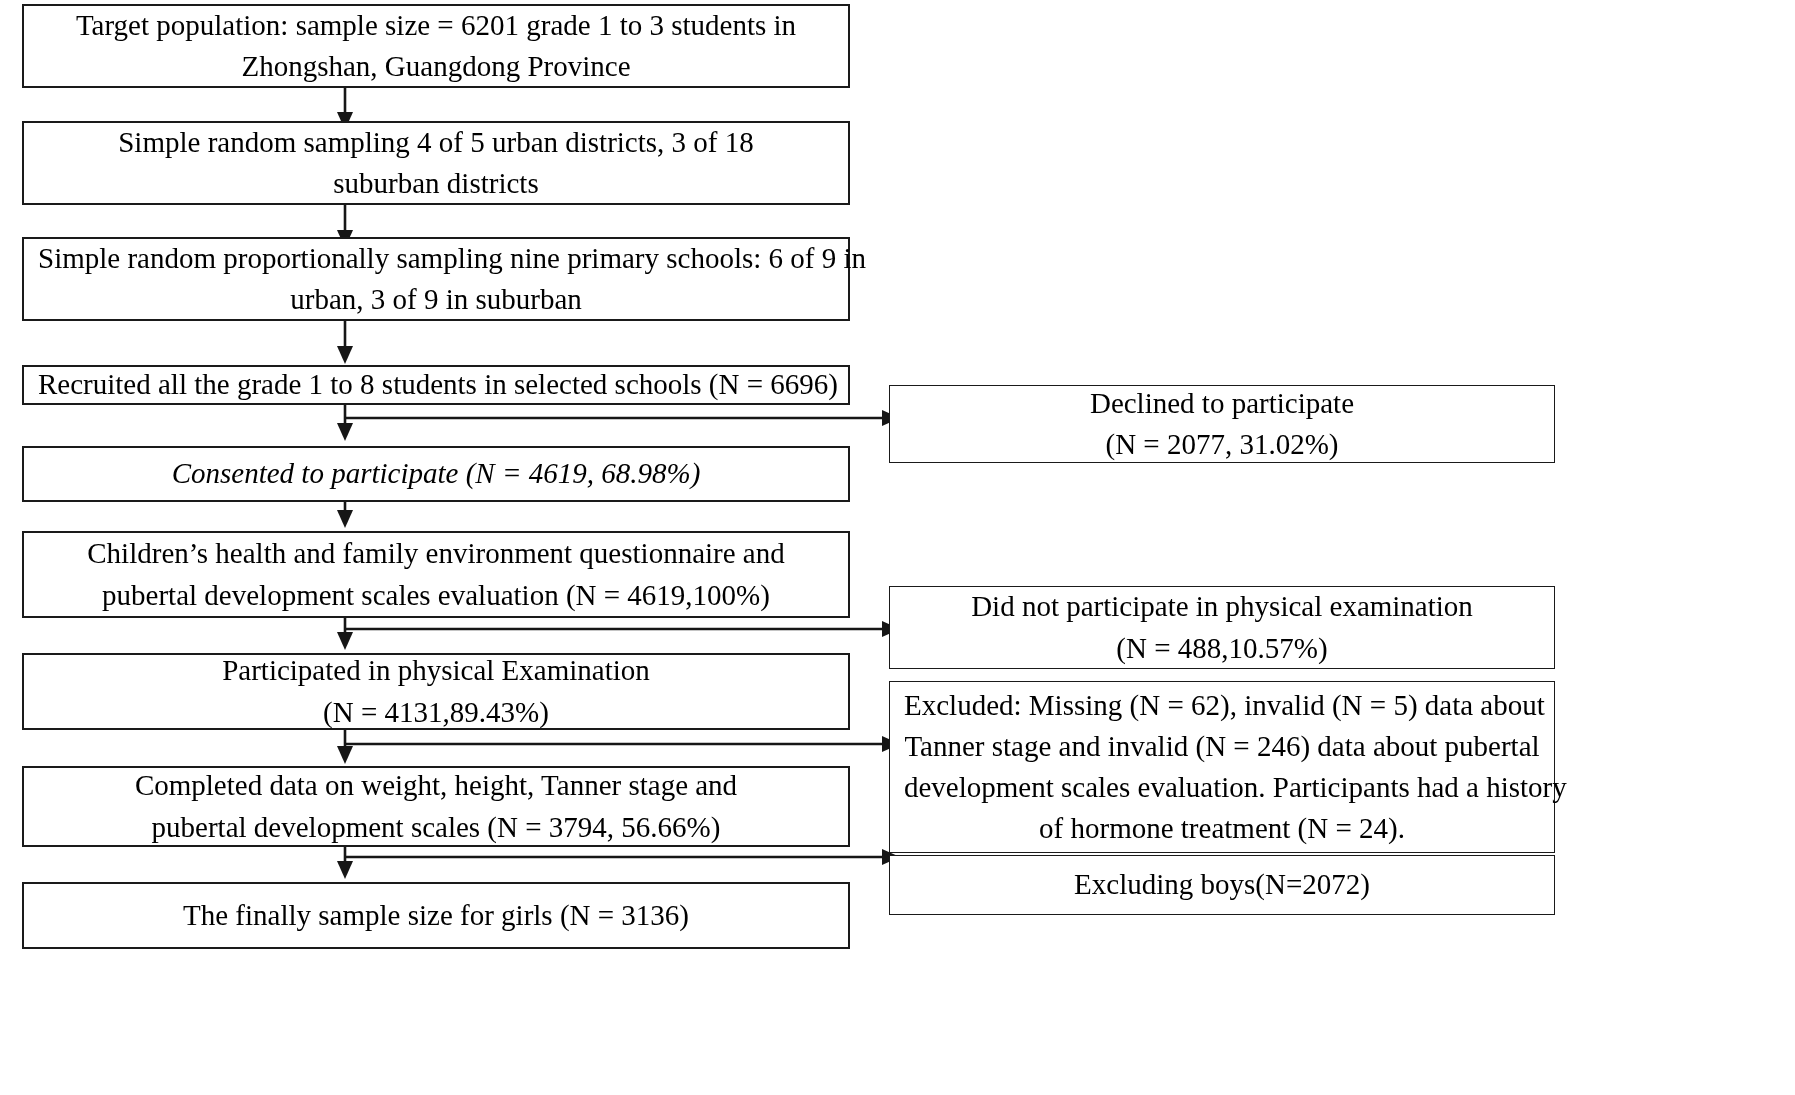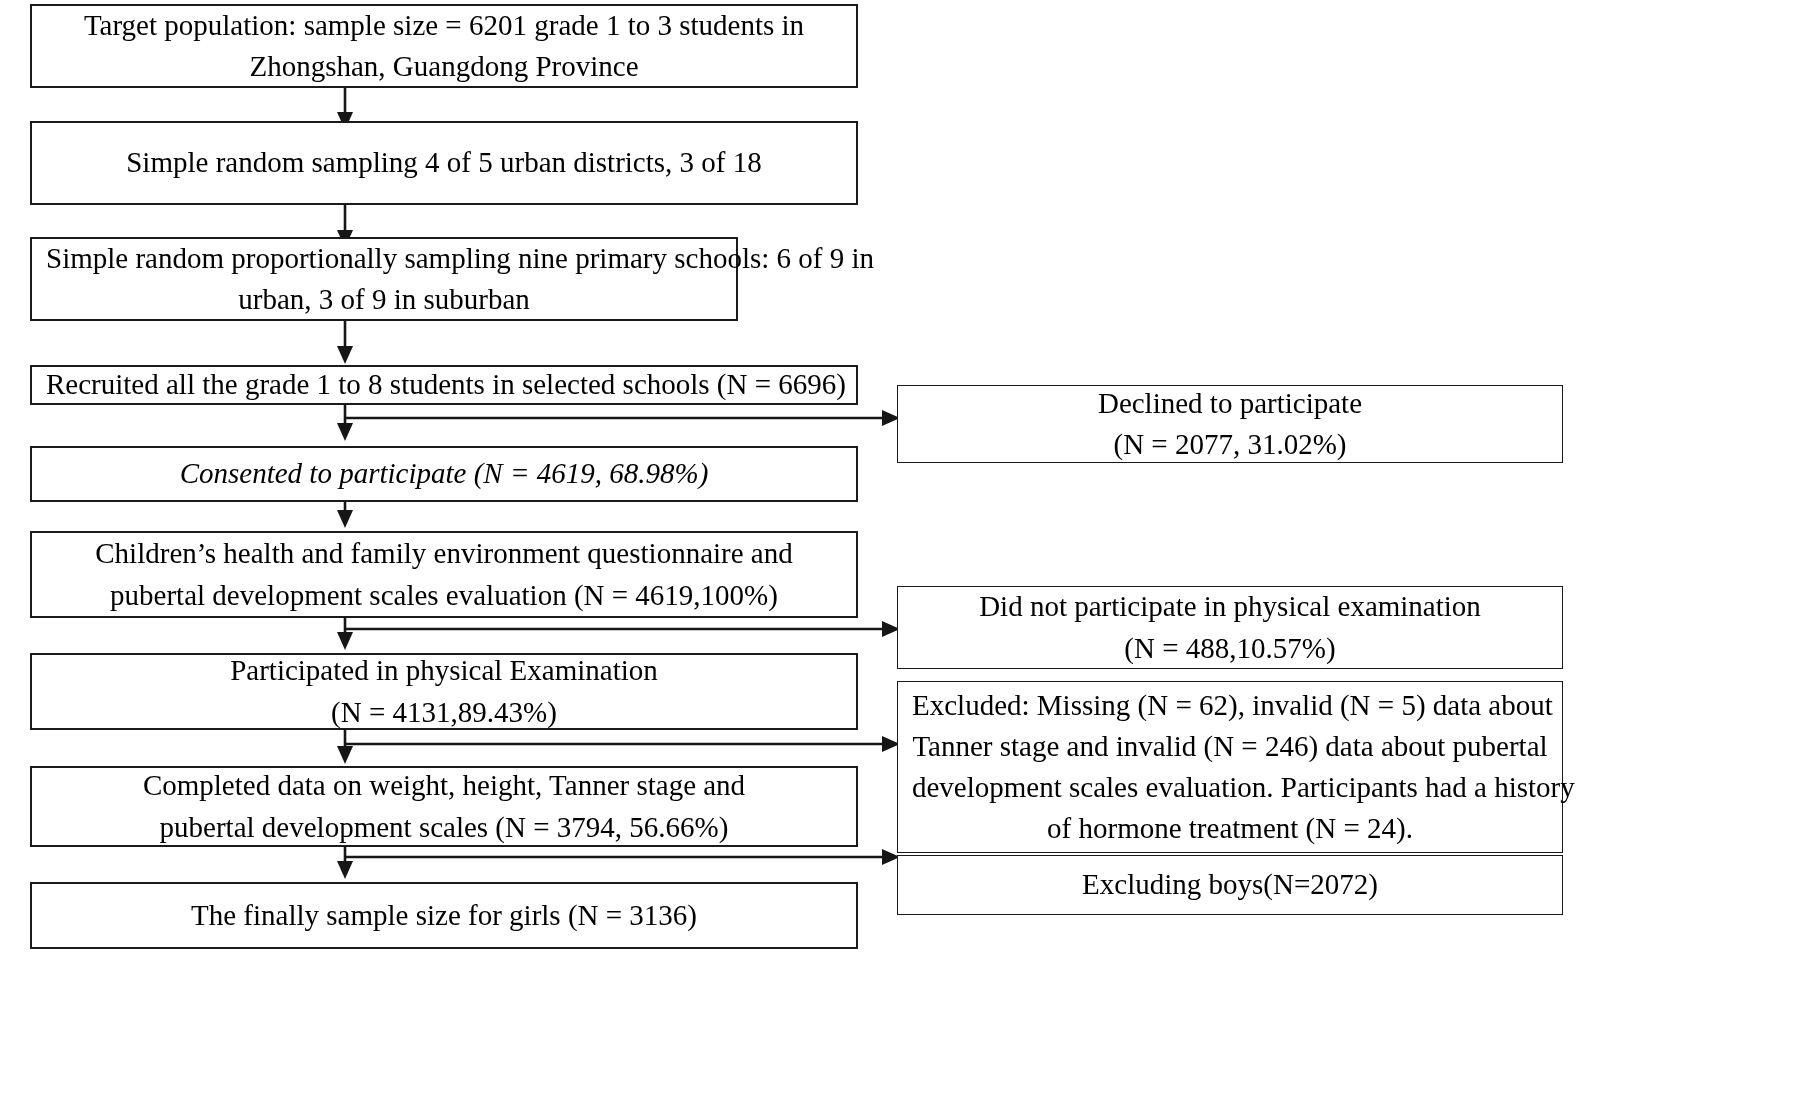--- a/index.html
+++ b/index.html
@@ -21,21 +21,20 @@
   }
   .node {
     position: absolute;
     box-sizing: border-box;
     border: 2px solid #1a1a1a;
     background: #ffffff;
     display: flex;
     flex-direction: column;
     justify-content: center;
     padding: 2px 14px;
-    margin-left: 8px;
   }
   .node.thin {
     border-width: 1.5px;
   }
   .line {
     text-align: center;
     font-size: 29px;
     line-height: 1.42;
     white-space: nowrap;
   }
@@ -103,23 +102,24 @@
     <polygon points="882,849 882,865 900,857"></polygon>
   </svg>
 
   <div class="node center-align" style="left:22px; top:4px; width:828px; height:84px;">
     <div class="line">Target population: sample size = 6201 grade 1 to 3 students in</div>
     <div class="line">Zhongshan, Guangdong Province</div>
   </div>
 
   <div class="node center-align" style="left:22px; top:121px; width:828px; height:84px;">
     <div class="line">Simple random sampling 4 of 5 urban districts, 3 of 18</div>
+    <div class="line">suburban districts</div>
   </div>
 
-  <div class="node center-align" style="left:22px; top:237px; width:708px; height:84px;">
+  <div class="node center-align" style="left:22px; top:237px; width:828px; height:84px;">
     <div class="line">Simple random proportionally sampling nine primary schools: 6 of 9 in</div>
     <div class="line">urban, 3 of 9 in suburban</div>
   </div>
 
   <div class="node center-align" style="left:22px; top:365px; width:828px; height:40px;">
     <div class="line">Recruited all the grade 1 to 8 students in selected schools (N = 6696)</div>
   </div>
 
   <div class="node center-align" style="left:22px; top:446px; width:828px; height:56px;font-style:italic;">
     <div class="line">Consented to participate (N = 4619, 68.98%)</div>

